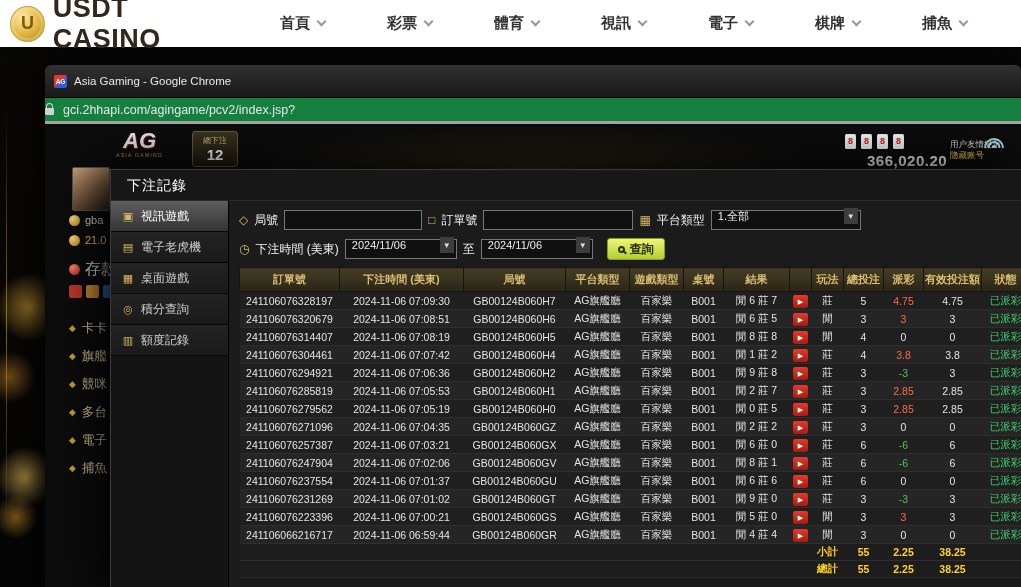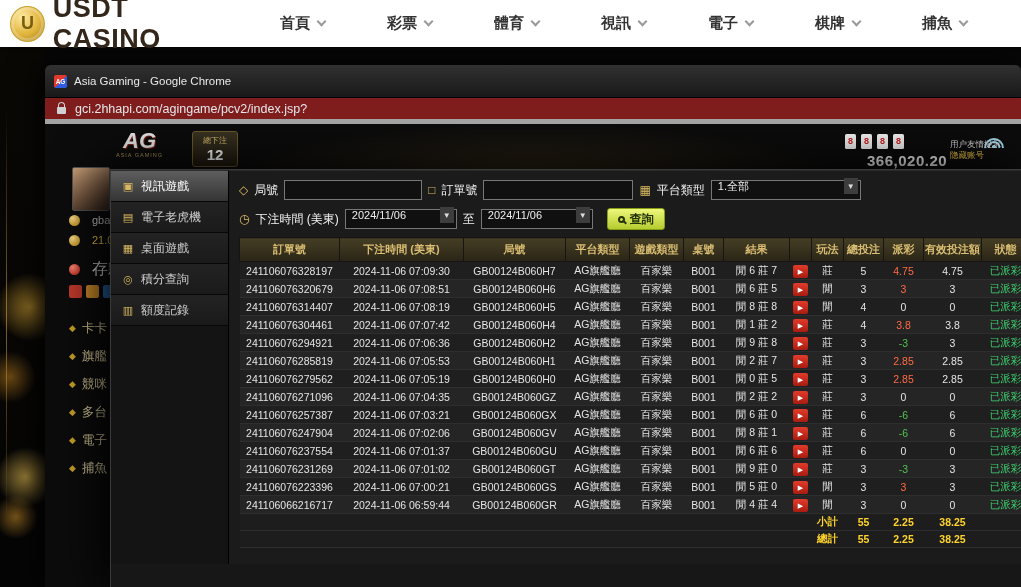--- a/index.html
+++ b/index.html
@@ -21,21 +21,21 @@
  radial-gradient(circle at 26px 430px,rgba(255,210,90,.6),transparent 30px),
  radial-gradient(circle at 16px 470px,rgba(255,180,50,.45),transparent 22px),
  linear-gradient(180deg,#0a0805,#050505)}
 .left-art::after{content:'';position:absolute;left:6px;top:60px;width:1px;height:420px;background:linear-gradient(180deg,transparent,rgba(255,190,70,.5),transparent)}
 
 
 .chrome{position:absolute;left:45px;top:65px;width:976px;height:522px;z-index:2;box-shadow:-6px 0 28px rgba(0,0,0,.85)}
 .titlebar{height:24px;background:linear-gradient(#313131,#191919);border-radius:6px 6px 0 0;display:flex;align-items:center;padding:16px 9px;gap:7px;border-bottom:1px solid #000}
 .favicon{width:13px;height:13px;background:linear-gradient(135deg,#e23a2e 50%,#2e5be2 50%);color:#fff;font-size:6.5px;font-weight:bold;display:flex;align-items:center;justify-content:center;border-radius:2px}
 .wtitle{color:#e8e8e8;font-size:11.5px}
-.urlbar{height:26px;background:#7f1d1d;display:flex;align-items:center;padding:0 12px;border-bottom:5px solid #a3a3a3;cursor:text}
+.urlbar{height:26px;background:#15803d;display:flex;align-items:center;padding:0 0;border-bottom:3px solid #a3a3a3;cursor:text}
 .lock{width:9px;height:7px;background:#cfd1d4;border-radius:1px;position:relative;margin-right:9px;display:inline-block;margin-top:3px}
 .lock::before{content:'';position:absolute;top:-5px;left:1px;width:5px;height:6px;border:1.5px solid #cfd1d4;border-bottom:none;border-radius:4px 4px 0 0}
 .url{color:#e4e6ea;font-size:12.5px}
 .bcontent{position:relative;height:471px;background:#0c0c0c;overflow:hidden}
 .bcontent::before{content:'';position:absolute;left:180px;top:0;width:620px;height:48px;background:radial-gradient(ellipse at 50% 110%,rgba(80,60,30,.5),transparent 70%)}
 
 
 .ag-logo{position:absolute;left:71px;top:6px;text-align:center}
 .ag-main{display:block;font-size:22px;font-weight:bold;font-style:italic;color:#e9e9e9;text-shadow:1px 1px 0 #7a1f14;line-height:22px}
 .ag-sub{display:block;font-size:5.5px;letter-spacing:1px;color:#b59b55}
@@ -49,21 +49,21 @@
 .wifi i{position:absolute;bottom:0;left:50%;transform:translateX(-50%);border:2px solid #9fd8ef;border-bottom:none;border-radius:50% 50% 0 0 / 100% 100% 0 0}
 .wifi i:nth-child(1){width:20px;height:10px}
 .wifi i:nth-child(2){width:13px;height:7px}
 .wifi i:nth-child(3){width:5px;height:3px;background:#9fd8ef}
 .notice{position:absolute;left:905px;top:15px;font-size:8.5px;color:#ddd;line-height:11px;white-space:nowrap}
 .notice .yellow{color:#ffd54a}
 
 
 .lobby{position:absolute;left:0;top:0;width:120px;height:100%}
 .avatar{position:absolute;left:27px;top:43px;width:38px;height:44px;background:linear-gradient(160deg,#caa27a,#7a5a42 60%,#3a2a20);border:1px solid #555;border-radius:2px}
-.lrow{position:absolute;left:24px;display:flex;align-items:center;gap:12px;font-size:11px;color:#ddd;white-space:nowrap}
+.lrow{position:absolute;left:24px;display:flex;align-items:center;gap:5px;font-size:11px;color:#ddd;white-space:nowrap}
 .user-row{top:90px}
 .bal-row{top:110px;color:#ffd54a}
 .dep-row{top:135px;font-size:16px;cursor:pointer}
 .dot{width:11px;height:11px;border-radius:50%;display:inline-block}
 .dot.gold{background:radial-gradient(circle at 35% 30%,#ffe08a,#b8860b)}
 .dot.red{background:radial-gradient(circle at 35% 30%,#ff8a7a,#b81c0b)}
 .icon-row{position:absolute;left:24px;top:161px;display:flex;gap:4px}
 .icon-row i{width:13px;height:13px;border-radius:2px}
 .icon-row i:nth-child(1){background:#c0392b}
 .icon-row i:nth-child(2){background:#d4912a}
@@ -208,20 +208,21 @@
           <div class="l-item">卡卡</div>
           <div class="l-item">旗艦</div>
           <div class="l-item">競咪</div>
           <div class="l-item">多台</div>
           <div class="l-item">電子</div>
           <div class="l-item">捕魚</div>
         </div>
     </div>
 
     <div class="modal">
+      <div class="m-title">下注記錄</div>
       <div class="m-body">
         <div class="m-menu">
             <div class="m-item active">
               <span class="mi-ico">▣</span>
               <span>視訊遊戲</span>
             </div>
             <div class="m-item">
               <span class="mi-ico">▤</span>
               <span>電子老虎機</span>
             </div>

